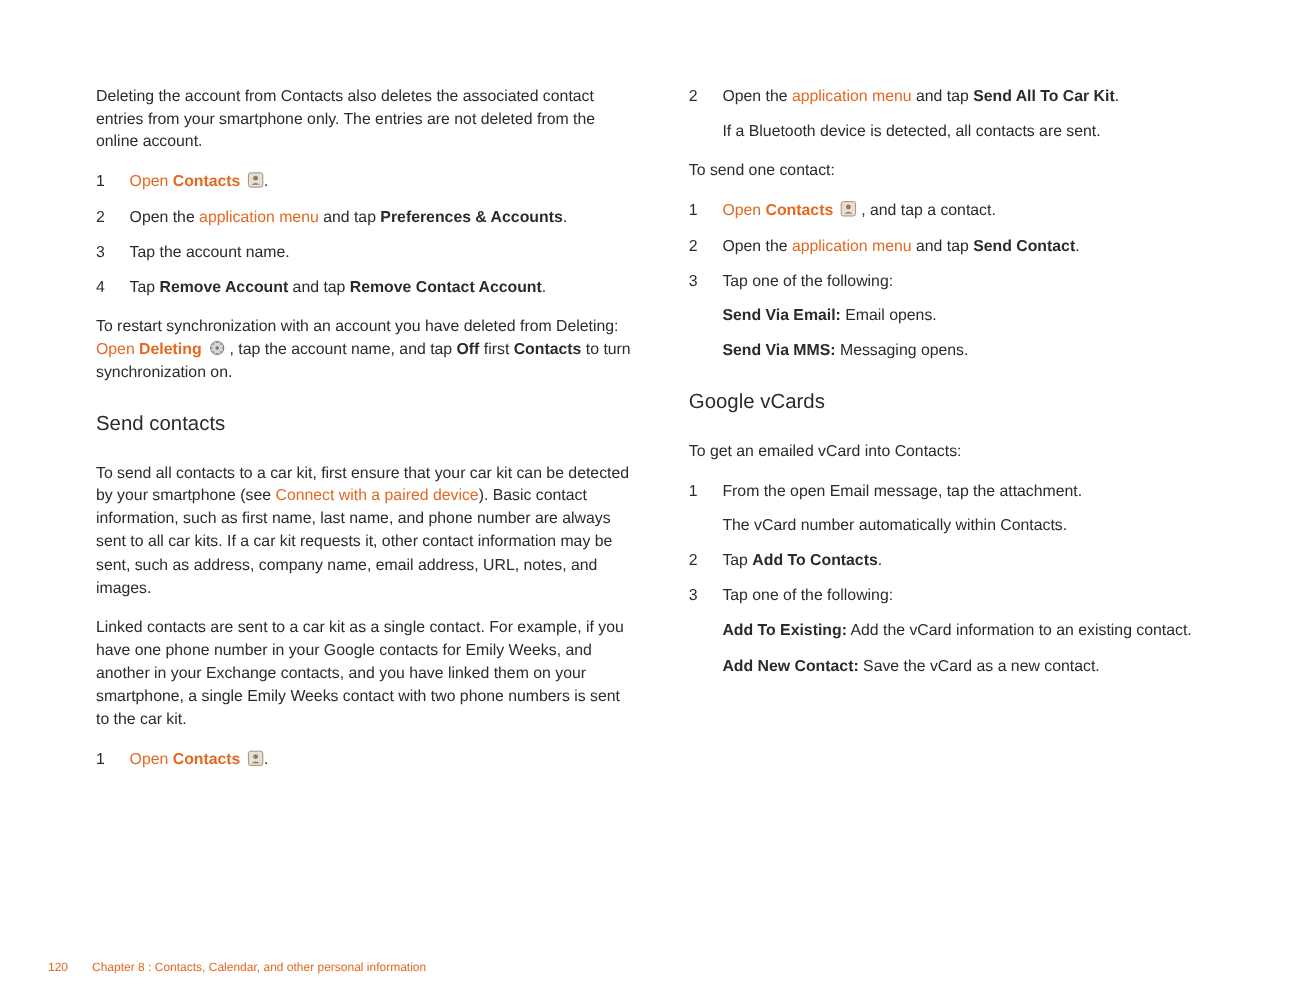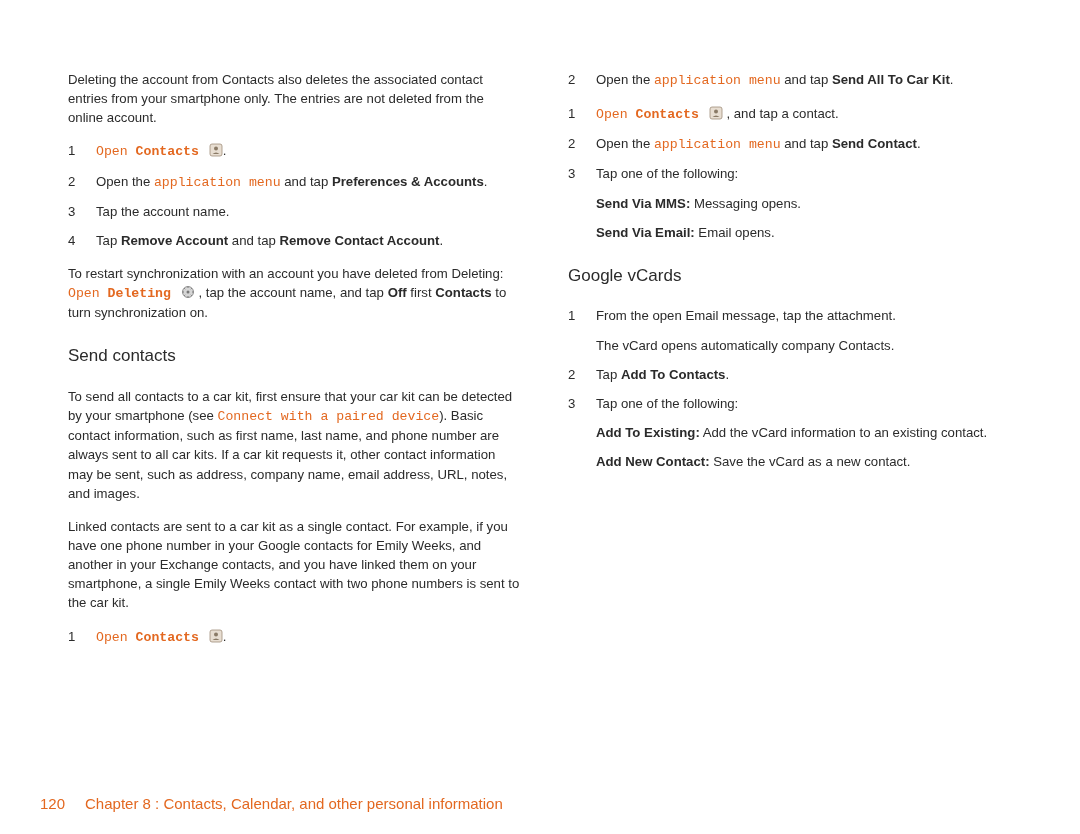--- a/index.html
+++ b/index.html
@@ -7,53 +7,52 @@
     width: 1080px;
     height: 834px;
     background: #fff;
     font-family: "Segoe UI", "Helvetica Neue", Arial, sans-serif;
     color: #2b2b2b;
     position: relative;
   }
   .page {
     display: flex;
     gap: 48px;
-    padding: 70px 60px 0 60px;
-    justify-content: flex-end;
+    padding: 70px 60px 0 80px;
   }
   .col {
     width: 452px;
     font-size: 13.2px;
     line-height: 1.45;
   }
   .col p { margin-bottom: 14px; }
   .heading {
     font-size: 17px;
     font-weight: 400;
     color: #2b2b2b;
     margin-top: 22px;
     margin-bottom: 18px;
   }
-  .link { color: #e36820; font-family: Liberation Mono, monospace; }
+  .link { color: #e36820; }
   .bold { font-weight: 600; }
   .steps { margin-bottom: 14px; }
   .step { display: flex; align-items: flex-start; margin-bottom: 10px; }
   .step-num { width: 28px; flex: none; }
   .step-body { flex: 1; }
   .icon {
     display: inline-block;
     width: 14px; height: 14px;
     vertical-align: -2px;
     margin-left: 2px;
   }
   .footer {
     position: absolute;
     left: 40px;
     bottom: 22px;
-    font-size: 15px;
+    font-size: 10px;
     color: #e36820;
   }
   .footer .pg { margin-right: 20px; }
 </style>
 </head>
 <body>
 
 <div class="page">
 
   <div class="col">
@@ -123,22 +122,27 @@
 
   <div class="col">
 
     <div class="steps">
       <div class="step">
         <span class="step-num">2</span>
         <span class="step-body">
           <span>Open the </span><span class="link">application menu</span><span> and tap </span><span class="bold">Send All To Car Kit</span><span>.</span>
         </span>
       </div>
-    </div>
-
+      <div class="step">
+        <span class="step-num"></span>
+        <span class="step-body">If a Bluetooth device is detected, all contacts are sent.</span>
+      </div>
+    </div>
+
+    <p>To send one contact:</p>
 
     <div class="steps">
       <div class="step">
         <span class="step-num">1</span>
         <span class="step-body">
           <span class="link">Open</span><span class="link bold"> Contacts </span><span class="icon"><svg viewBox="0 0 14 14">
                 <rect x="1" y="1" width="12" height="12" rx="2" fill="#e8ded2" stroke="#a08d78" stroke-width="0.8"></rect>
                 <circle cx="7" cy="5.5" r="2" fill="#8a7a66"></circle>
                 <path d="M3.5 11 Q7 8 10.5 11" fill="#8a7a66"></path>
               </svg></span><span> , and tap a contact.</span>
@@ -149,39 +153,40 @@
         <span class="step-body">
           <span>Open the </span><span class="link">application menu</span><span> and tap </span><span class="bold">Send Contact</span><span>.</span>
         </span>
       </div>
       <div class="step">
         <span class="step-num">3</span>
         <span class="step-body">Tap one of the following:</span>
       </div>
       <div class="step">
         <span class="step-num"></span>
+        <span class="step-body"><span class="bold">Send Via Email:</span><span> Email opens.</span></span>
+      </div>
+      <div class="step">
+        <span class="step-num"></span>
         <span class="step-body"><span class="bold">Send Via MMS:</span><span> Messaging opens.</span></span>
       </div>
-      <div class="step">
-        <span class="step-num"></span>
-        <span class="step-body"><span class="bold">Send Via Email:</span><span> Email opens.</span></span>
-      </div>
     </div>
 
     <div class="heading">Google vCards</div>
 
+    <p>To get an emailed vCard into Contacts:</p>
 
     <div class="steps">
       <div class="step">
         <span class="step-num">1</span>
         <span class="step-body">From the open Email message, tap the attachment.</span>
       </div>
       <div class="step">
         <span class="step-num"></span>
-        <span class="step-body">The vCard opens automatically company Contacts.</span>
+        <span class="step-body">The vCard number automatically within Contacts.</span>
       </div>
       <div class="step">
         <span class="step-num">2</span>
         <span class="step-body">
           <span>Tap </span><span class="bold">Add To Contacts</span><span>.</span>
         </span>
       </div>
       <div class="step">
         <span class="step-num">3</span>
         <span class="step-body">Tap one of the following:</span>

